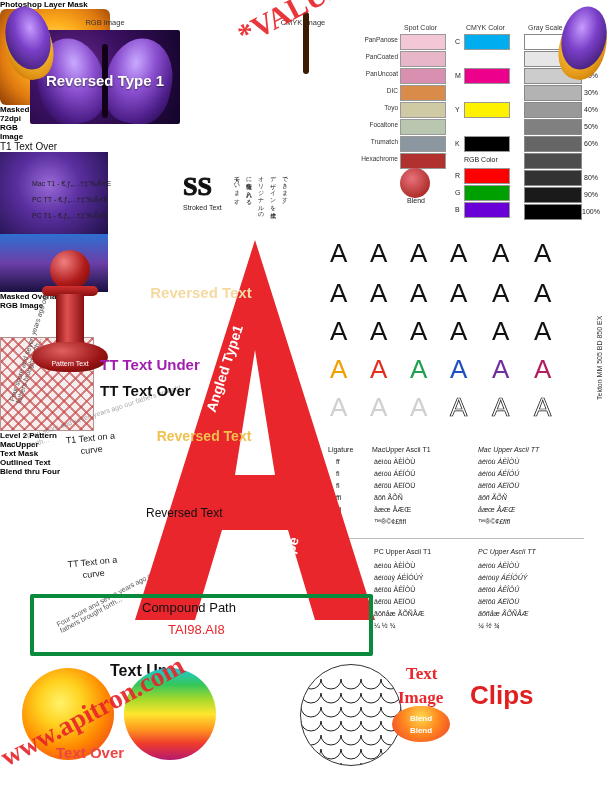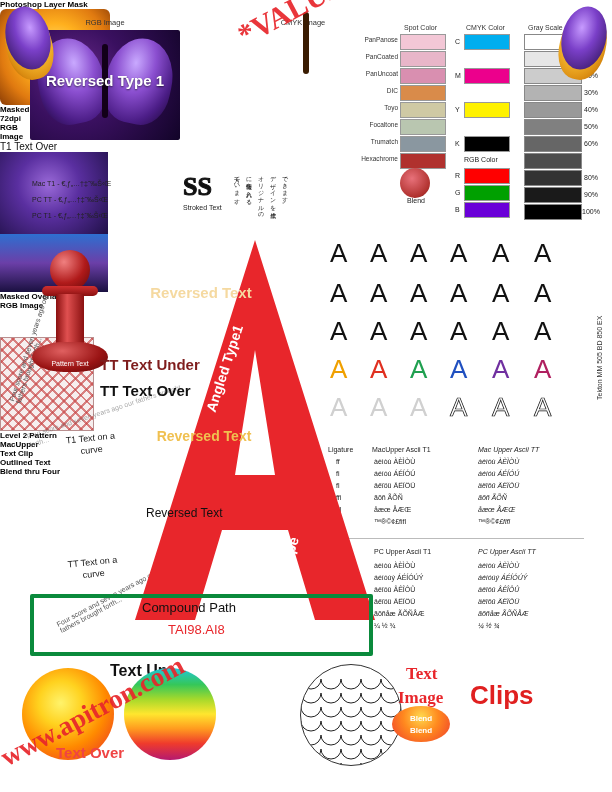--- a/index.html
+++ b/index.html
@@ -1,20 +1,20 @@
 <!DOCTYPE html>
 <html><head>
 <meta charset="utf-8">
 <style>
   html,body{margin:0;padding:0;}
   body{width:612px;height:792px;background:#ffffff;font-family:"Liberation Sans",sans-serif;overflow:hidden;position:relative;}
   .page{position:relative;width:612px;height:792px;overflow:hidden;}
 
   
-  .bfbox{position:absolute;width:150px;height:110px;border-radius:2px;overflow:hidden;}
+  .bfbox{position:absolute;width:150px;height:94px;border-radius:2px;overflow:hidden;}
   .bf1{left:30px;top:30px;background:radial-gradient(circle at 30% 40%, #6a2a8a 0%, #3a1060 40%, #120428 100%);}
   .bf2{left:228px;top:30px;background:radial-gradient(circle at 35% 40%, #1a4fa0 0%, #0f2f78 45%, #04102e 100%);}
   .wing{position:absolute;border-radius:50% 50% 40% 40%;}
   .bf1 .wingL{left:8px;top:8px;width:66px;height:86px;background:radial-gradient(ellipse at 60% 30%, #c9a9ff 0%, #8b4fd0 35%, #4b1d86 70%, #1b0636 100%);transform:rotate(-12deg);}
   .bf1 .wingR{right:8px;top:8px;width:66px;height:86px;background:radial-gradient(ellipse at 40% 30%, #c9a9ff 0%, #8b4fd0 35%, #4b1d86 70%, #1b0636 100%);transform:rotate(12deg);}
   .bf2 .wingL{left:8px;top:8px;width:66px;height:86px;background:radial-gradient(ellipse at 60% 30%, #9fd8ff 0%, #2f86e0 35%, #14439c 70%, #05102e 100%);transform:rotate(-12deg);}
   .bf2 .wingR{right:8px;top:8px;width:66px;height:86px;background:radial-gradient(ellipse at 40% 30%, #9fd8ff 0%, #2f86e0 35%, #14439c 70%, #05102e 100%);transform:rotate(12deg);}
   .bfbody{position:absolute;left:50%;top:14px;width:6px;height:74px;margin-left:-3px;background:#120018;border-radius:3px;}
   .bflabel{position:absolute;left:0;right:0;text-align:center;color:#ffffff;font-size:15px;font-weight:bold;text-shadow:0 1px 2px rgba(0,0,0,.6);line-height:17px;}
   .cap{position:absolute;font-size:7.5px;color:#333;text-align:center;width:150px;}
@@ -279,21 +279,21 @@
 
   <div class="bigA">
     <svg width="290" height="400" viewBox="0 0 290 400">
       <path d="M145 10 L265 390 L205 390 L178 300 L112 300 L85 390 L25 390 Z M145 120 L125 245 L165 245 Z" fill="#e8262b"></path>
     </svg>
   </div>
 
   <div style="position:absolute;left:146px;top:284px;width:110px;text-align:center;color:#f5d9a0;font-size:15px;font-weight:bold;line-height:17px;">Reversed Text</div>
 
   <div class="t10" style="left:30px;top:320px;color:#111;">T1 Text Over</div>
-  <div style="position:absolute;left:100px;top:356px;font-size:15px;font-weight:bold;color:#7f1d1d;">TT Text Under</div>
+  <div style="position:absolute;left:100px;top:356px;font-size:15px;font-weight:bold;color:#a21caf;">TT Text Under</div>
   <div style="position:absolute;left:100px;top:382px;font-size:15px;font-weight:bold;color:#111;">TT Text Over</div>
 
   <div style="position:absolute;left:218px;top:398px;font-size:14px;font-weight:bold;color:#ffffff;transform:rotate(-72deg);transform-origin:left bottom;white-space:nowrap;">Angled Type1</div>
   <div style="position:absolute;left:268px;top:628px;font-size:14px;font-weight:bold;color:#ffffff;transform:rotate(-72deg);transform-origin:left bottom;white-space:nowrap;">Angled Truetype</div>
 
   <div class="mbf2">
     <div style="position:absolute;left:6px;top:6px;width:44px;height:64px;border-radius:50%;background:radial-gradient(ellipse at 60% 35%, #c79bff 0%, #7a3fc8 40%, #2a1050 100%);transform:rotate(-14deg);"></div>
     <div style="position:absolute;right:6px;top:6px;width:44px;height:64px;border-radius:50%;background:radial-gradient(ellipse at 40% 35%, #c79bff 0%, #7a3fc8 40%, #2a1050 100%);transform:rotate(14deg);"></div>
   </div>
   <div style="position:absolute;left:156px;top:428px;width:96px;text-align:center;color:#f0c050;font-size:14px;font-weight:bold;line-height:16px;">Reversed Text</div>
@@ -336,21 +336,21 @@
         <path d="M0 98 a10 10 0 0 0 20 0 a10 10 0 0 0 20 0 a10 10 0 0 0 20 0 a10 10 0 0 0 20 0 a10 10 0 0 0 20 0"></path>
       </g>
     </svg>
   </div>
   <div class="t8" style="left:330px;top:760px;">MacUpper</div>
 
   <div style="position:absolute;left:406px;top:664px;font-size:17px;font-weight:bold;color:#e8262b;font-family:'Liberation Serif',serif;">Text</div>
   <div style="position:absolute;left:398px;top:688px;font-size:17px;font-weight:bold;color:#e8262b;font-family:'Liberation Serif',serif;">Image</div>
   <div class="clips">Clips</div>
 
-  <div class="t8" style="left:492px;top:662px;">Text Clip</div>
+  <div class="t8" style="left:492px;top:662px;">Text Mask</div>
   <div class="t8" style="left:488px;top:716px;">Outlined Text</div>
 
   <div class="blendpill">
     <span style="top:8px;">Blend</span>
     <span style="top:20px;">Blend</span>
   </div>
   <div class="t8" style="left:382px;top:748px;">Blend thru Four</div>
 
 
   <div class="wm wm1">*VALUATION Version*</div>

